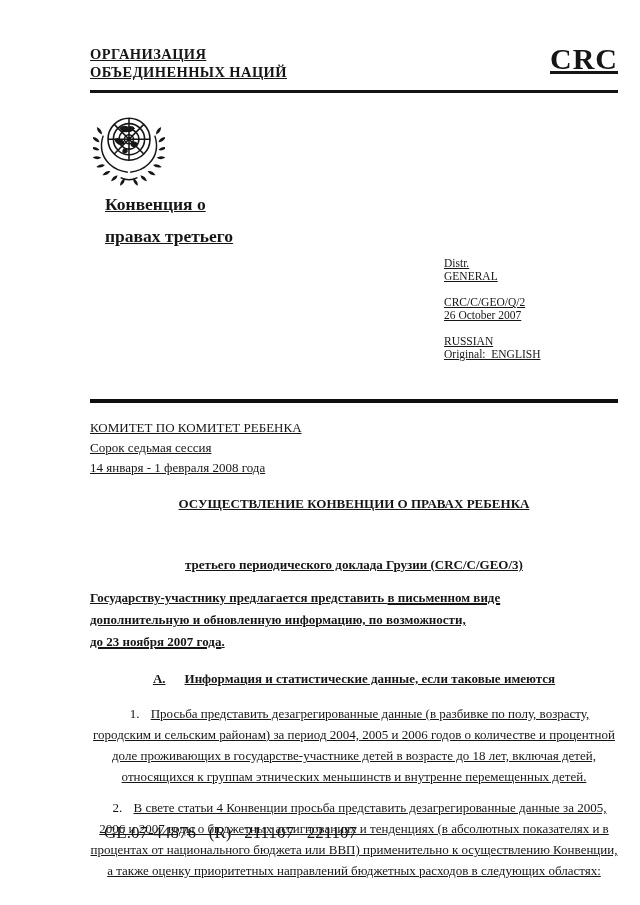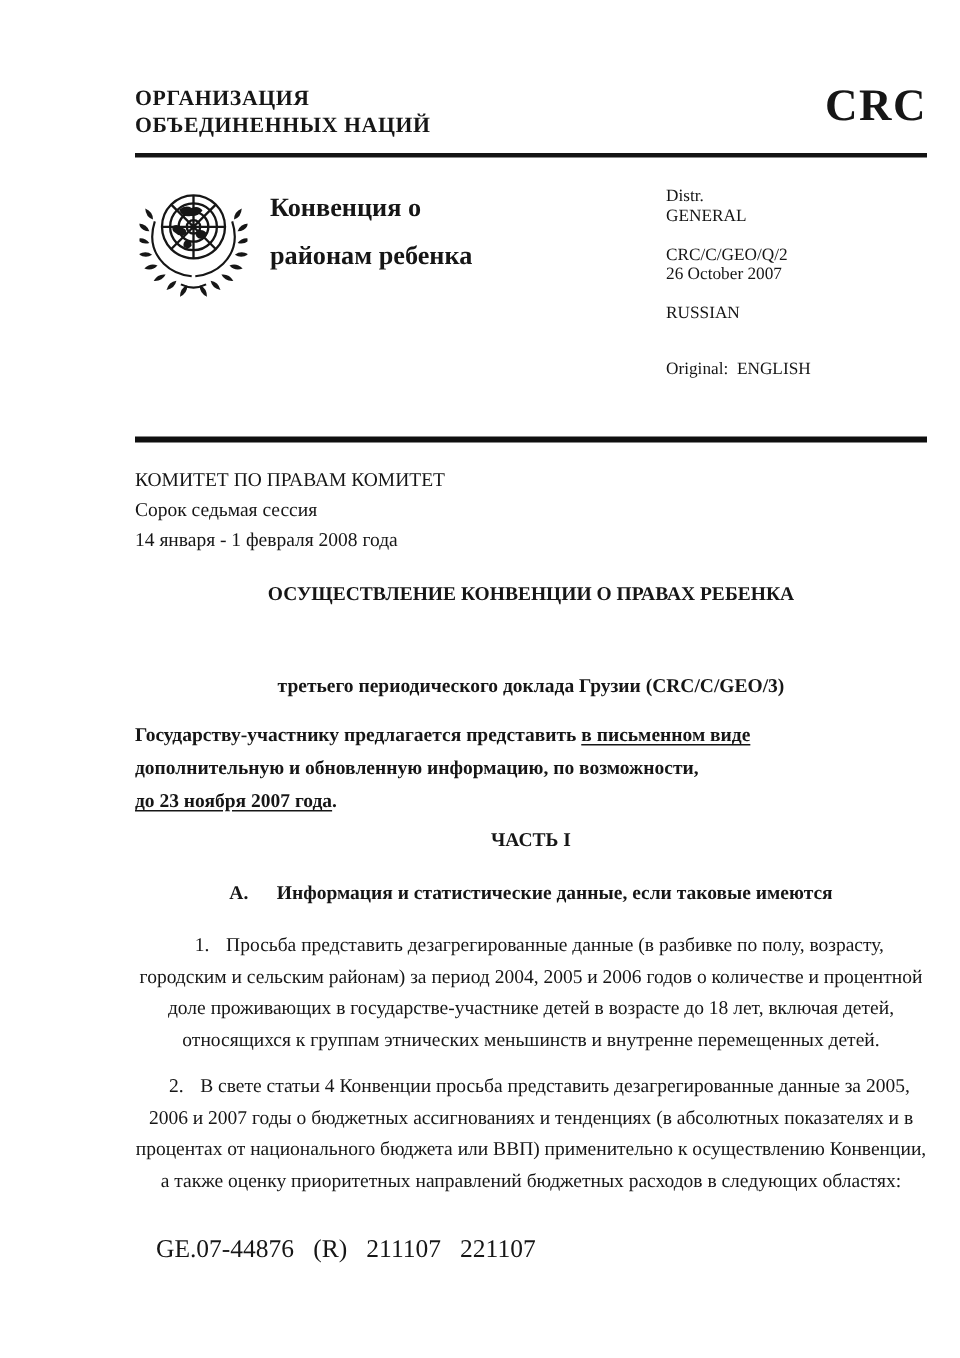--- a/index.html
+++ b/index.html
@@ -4,49 +4,49 @@
 <style>
   html,body { margin:0; padding:0; background:#ffffff; }
   .page {
     position:relative;
     width:640px; height:905px;
     background:#ffffff;
     color:#161616;
     font-family:"Liberation Serif", serif;
     overflow:hidden;
   }
-  .content { padding:12px 22px 0 90px; }
+  .content { padding:0 22px 0 90px;text-decoration:underline; }
 
   
   .header {
     display:flex; justify-content:space-between; align-items:flex-start;
     padding-top:45px; padding-bottom:9px;
     border-bottom:3px solid #141414;
   }
   .org-name {
     font-size:14.5px; font-weight:bold; line-height:18px; letter-spacing:0.4px;
   }
   .doc-code {
     font-size:30px; font-weight:bold; line-height:32px; letter-spacing:1px;
     margin-top:-2px;
   }
 
   
-  .masthead { display:flex; margin-top:15px; }
+  .masthead { display:flex; margin-top:15px;flex-direction:column; }
   .emblem { width:72px; height:78px; margin-left:3px; flex:0 0 auto; }
   .conv-title {
     margin-left:15px; padding-top:2px;
     font-size:17.5px; font-weight:bold; line-height:32px;
   }
   .distr-block {
     margin-left:auto; width:174px; padding-top:5px;
     font-size:11.5px; line-height:13px;
   }
   .distr-block .group { margin-bottom:13px; }
-  .pre { white-space:pre;margin-top:24px; }
+  .pre { white-space:pre; }
 
   
   .thick-rule { height:4px; background:#0f0f0f; margin-top:25px; }
 
   
   .session { margin-top:15px; font-size:13px; line-height:20px; }
   .centered { text-align:center; }
   .bold { font-weight:bold; }
   .main-title { margin-top:17px; font-size:13px; line-height:18px; }
   .sub-title { margin-top:20px; font-size:13px; line-height:21px; }
@@ -117,21 +117,21 @@
           <use href="#leaf" transform="translate(106,81) rotate(88)"></use>
           <use href="#leaf" transform="translate(100,93) rotate(103)"></use>
           <use href="#leaf" transform="translate(91,103) rotate(118)"></use>
           <use href="#leaf" transform="translate(79,110) rotate(133)"></use>
           <use href="#leaf" transform="translate(67,115) rotate(148)"></use>
         </g>
       </svg>
 
       <div class="conv-title">
         <div>Конвенция о</div>
-        <div>районам ребенка</div>
+        <div>правах третьего</div>
       </div>
 
       <div class="distr-block">
         <div class="group">
           <div>Distr.</div>
           <div>GENERAL</div>
         </div>
         <div class="group">
           <div>CRC/C/GEO/Q/2</div>
           <div>26 October 2007</div>
@@ -139,39 +139,38 @@
         <div class="group">
           <div>RUSSIAN</div>
           <div class="pre">Original:  ENGLISH</div>
         </div>
       </div>
     </div>
 
     <div class="thick-rule"></div>
 
     <div class="session">
-      <div>КОМИТЕТ ПО ПРАВАМ КОМИТЕТ</div>
+      <div>КОМИТЕТ ПО КОМИТЕТ РЕБЕНКА</div>
       <div>Сорок седьмая сессия</div>
       <div>14 января - 1 февраля 2008 года</div>
     </div>
 
     <div class="main-title centered bold">ОСУЩЕСТВЛЕНИЕ КОНВЕНЦИИ О ПРАВАХ РЕБЕНКА</div>
 
     <div class="sub-title centered bold">
       <br>
       <span>третьего периодического доклада Грузии (CRC/C/GEO/3)</span>
     </div>
 
     <p class="notice">
       <span>Государству-участнику предлагается представить </span><span class="u">в письменном виде</span><br>
       <span>дополнительную и обновленную информацию, по возможности,</span><br>
       <span class="u">до 23 ноября 2007 года</span><span>.</span>
     </p>
 
-    <div class="part-heading centered bold">ЧАСТЬ I</div>
 
     <div class="section-heading centered bold">
       <span class="letter">А.</span><span>Информация и статистические данные, если таковые имеются</span>
     </div>
 
     <p class="body-para first">
       <span class="para-num">1.</span><span>Просьба представить дезагрегированные данные (в разбивке по полу, возрасту, городским и сельским районам) за период 2004, 2005 и 2006 годов о количестве и процентной доле проживающих в государстве-участнике детей в возрасте до 18 лет, включая детей, относящихся к группам этнических меньшинств и внутренне перемещенных детей.</span>
     </p>
     <p class="body-para">
       <span class="para-num">2.</span><span>В свете статьи 4 Конвенции просьба представить дезагрегированные данные за 2005, 2006 и 2007 годы о бюджетных ассигнованиях и тенденциях (в абсолютных показателях и в процентах от национального бюджета или ВВП) применительно к осуществлению Конвенции, а также оценку приоритетных направлений бюджетных расходов в следующих областях:</span>

